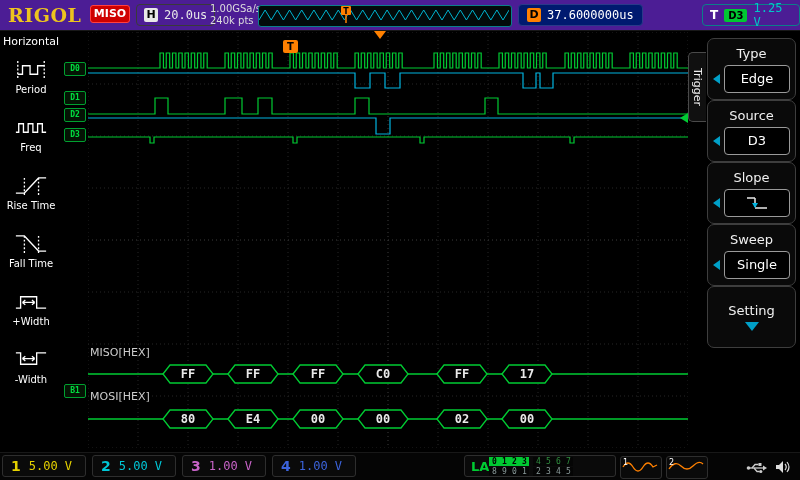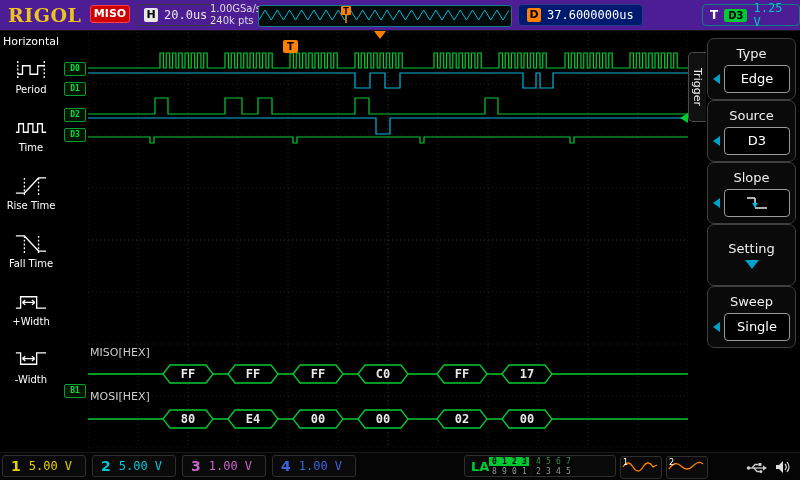--- a/index.html
+++ b/index.html
@@ -115,21 +115,21 @@
           <svg viewBox="0 0 36 24" width="34" height="23" fill="none" stroke="#fff" stroke-width="1.4">
             <path d="M4,21 V3 M32,21 V3" stroke-dasharray="2,2"></path>
             <path d="M4,17 h5 v-9 h8 v9 h8 v-9 h7"></path>
           </svg>
           <div class="lm-label">Period</div>
         </div>
         <div class="lm-item">
           <svg viewBox="0 0 36 24" width="34" height="23" fill="none" stroke="#fff" stroke-width="1.4">
             <path d="M2,17 h3 v-9 h5 v9 h5 v-9 h5 v9 h5 v-9 h5 v9 h4"></path>
           </svg>
-          <div class="lm-label">Time</div>
+          <div class="lm-label">Freq</div>
         </div>
         <div class="lm-item">
           <svg viewBox="0 0 36 24" width="34" height="23" fill="none" stroke="#fff" stroke-width="1.4">
             <path d="M11,22 V2 M26,22 V2" stroke-dasharray="2,2"></path>
             <path d="M2,20 h9 l15,-16 h8"></path>
           </svg>
           <div class="lm-label">Rise Time</div>
         </div>
         <div class="lm-item">
           <svg viewBox="0 0 36 24" width="34" height="23" fill="none" stroke="#fff" stroke-width="1.4">
@@ -214,21 +214,21 @@
           <polygon points="270,387 277,378 313,378 320,387 313,396 277,396" fill="#000" stroke="#00cc33" stroke-width="1.3"></polygon>
           <text x="295" y="391" fill="#eaeaea" font-size="12" font-weight="bold" text-anchor="middle" font-family="&quot;DejaVu Sans Mono&quot;,monospace">00</text>
           <polygon points="349,387 356,378 392,378 399,387 392,396 356,396" fill="#000" stroke="#00cc33" stroke-width="1.3"></polygon>
           <text x="374" y="391" fill="#eaeaea" font-size="12" font-weight="bold" text-anchor="middle" font-family="&quot;DejaVu Sans Mono&quot;,monospace">02</text>
           <polygon points="414,387 421,378 457,378 464,387 457,396 421,396" fill="#000" stroke="#00cc33" stroke-width="1.3"></polygon>
           <text x="439" y="391" fill="#eaeaea" font-size="12" font-weight="bold" text-anchor="middle" font-family="&quot;DejaVu Sans Mono&quot;,monospace">00</text>
         </g>
       </svg>
     <div id="badge-layer">
         <div class="d-badge" style="left: 2px; top: 32px;">D0</div>
-        <div class="d-badge" style="left: 2px; top: 52px;">D1</div>
+        <div class="d-badge" style="left: 2px; top: 61px;">D1</div>
         <div class="d-badge" style="left: 2px; top: 78px;">D2</div>
         <div class="d-badge" style="left: 2px; top: 98px;">D3</div>
         <div class="d-badge" style="left: 2px; top: 354px;">B1</div>
       </div>
     <div class="trig-triangle"></div>
     <div class="trig-flag">T</div>
     <div class="trig-level-marker"></div>
   </main>
 
   <div class="trigger-tab">Trigger</div>
@@ -254,29 +254,29 @@
             <div class="tri-left"></div>
             <div class="rm-value-box">
               <svg viewBox="0 0 24 16" width="24" height="16">
                 <path d="M2,3 h8 M10,3 V12 M10,13 h12" stroke="#e8e8e8" stroke-width="1.5" fill="none"></path>
                 <path d="M7,8 h6 l-3,5 z" fill="#00b4e0"></path>
               </svg>
             </div>
           </div>
         </div>
         <div class="rm-item">
-          <div class="rm-label">Setting</div>
-          <div class="tri-down"></div>
-        </div>
-        <div class="rm-item">
           <div class="rm-label">Sweep</div>
           <div class="rm-value-row">
             <div class="tri-left"></div>
             <div class="rm-value-box">Single</div>
           </div>
+        </div>
+        <div class="rm-item">
+          <div class="rm-label">Setting</div>
+          <div class="tri-down"></div>
         </div>
       </div>
   </aside>
 
   <footer class="bottombar">
     <div id="bottom-channels">
         <div class="ch-box" style="left: 2px;">
           <span class="ch-num" style="color: rgb(230, 210, 0);">1</span>
           <span class="ch-scale" style="color: rgb(230, 210, 0);">5.00 V</span>
         </div>

